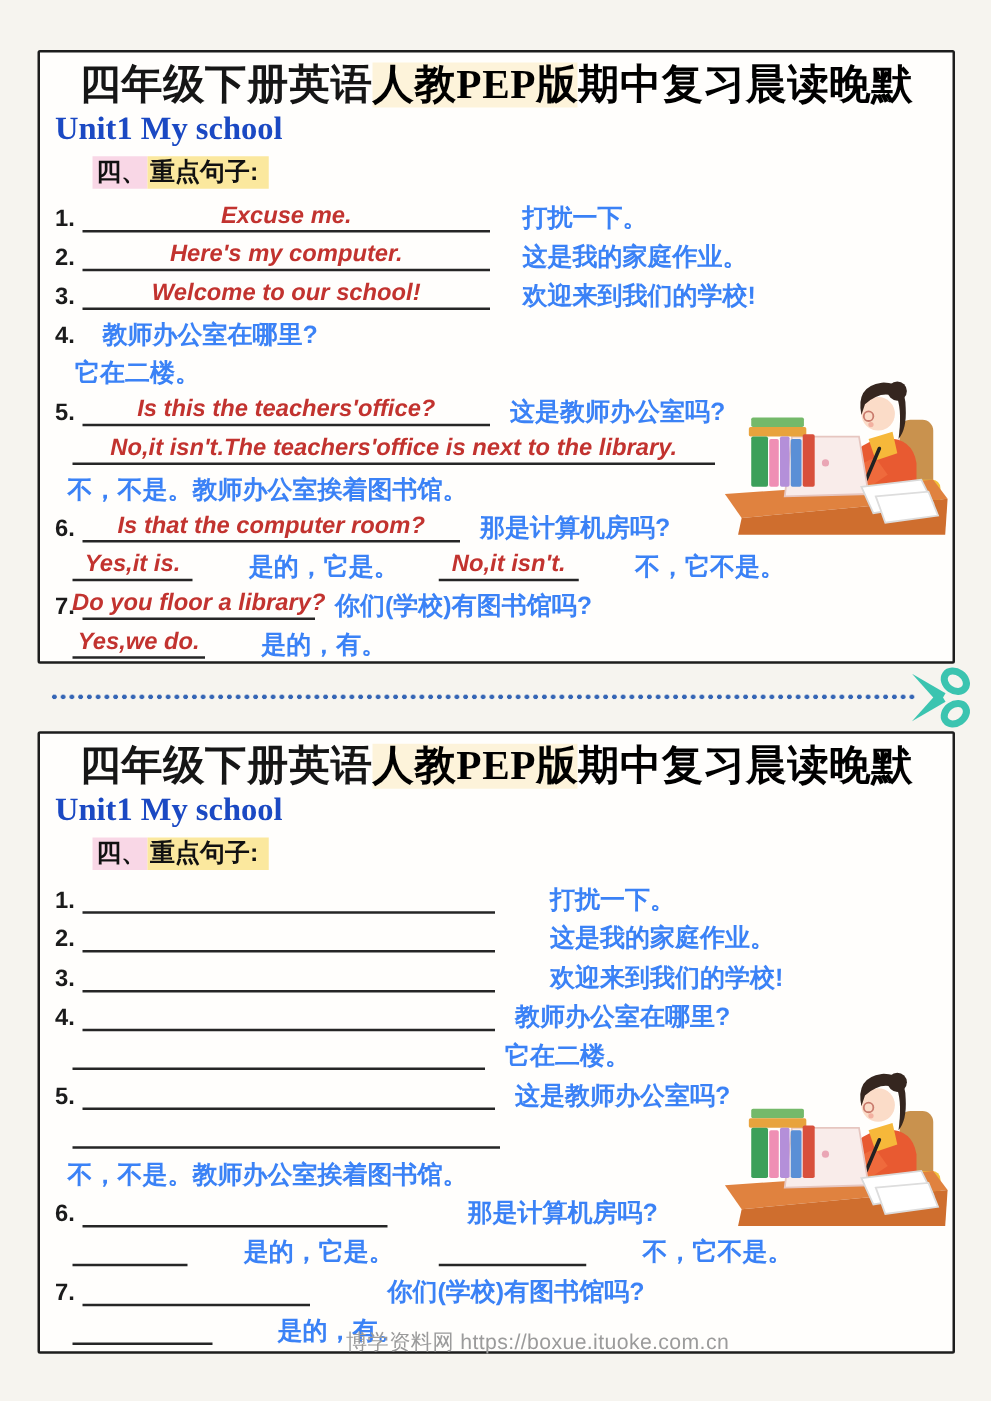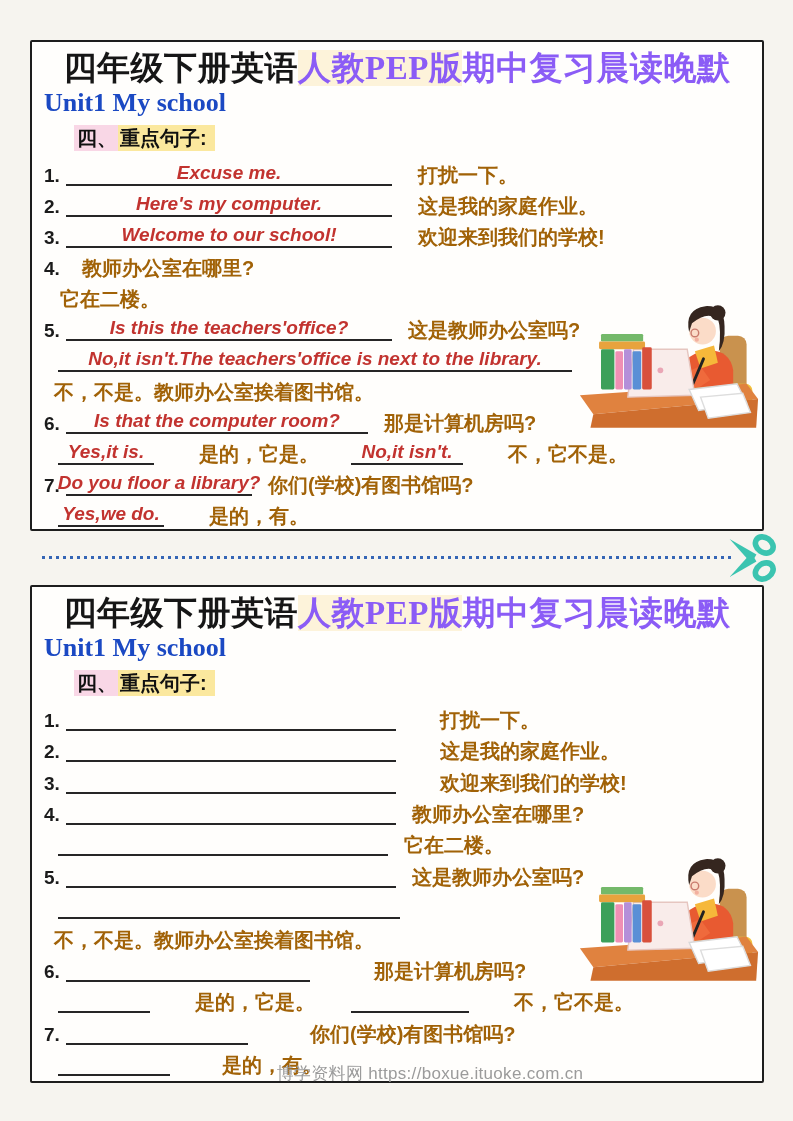--- a/index.html
+++ b/index.html
@@ -21,21 +21,21 @@
   }
   .panel-top    { top:40px;  height:491px; }
   .panel-bottom { top:585px; height:498px; }
 
   .title {
     text-align:center; white-space:nowrap;
     font-family:"Liberation Serif", serif;
     font-size:33px; font-weight:bold; color:#161616;
     letter-spacing:0.5px; line-height:1.15;
   }
-  .t-red { color:#8b5cf6; }
+  .t-red { color:#000000; }
   .t-red-hl { background:#fdf3da; }
   .subtitle {
     text-align:left;
     font-family:"Liberation Serif", serif;
     font-size:26px; font-weight:bold; color:#1b49c3;
     line-height:1.1; margin-top:1px;
   }
   .section { font-size:20px; font-weight:bold; color:#111; margin:7px 0 4px 0; line-height:1.3;padding-left:30px; }
   .sec-no    { background:#f9d7e6; padding:2px 1px 2px 3px; }
   .sec-label { background:#fbe89e; padding:2px 8px 2px 2px; }
@@ -52,21 +52,21 @@
     display:inline-flex; align-items:flex-end; justify-content:center;
     border-bottom:2.5px solid #262626;
     height:27px; flex:0 0 auto;
   }
   .ans {
     color:#c2332f; font-style:italic; font-weight:bold;
     font-size:19px; line-height:1.15; white-space:nowrap;
     padding:0 4px;
   }
   .zh {
-    font-weight:600; font-size:20px; color:#a16207;
+    font-weight:600; font-size:20px; color:#3b82f6;
     line-height:1.1; margin-left:16px; white-space:nowrap;
   }
   .indent { margin-left:14px; }
 
   
   .pa .w-std  { width:326px; }
   .pa .w-cont { width:318px; }
   .pa .w-long { width:514px; }
   .pa .w-r6   { width:302px; }
   .pa .w-b1   { width:96px;  }

